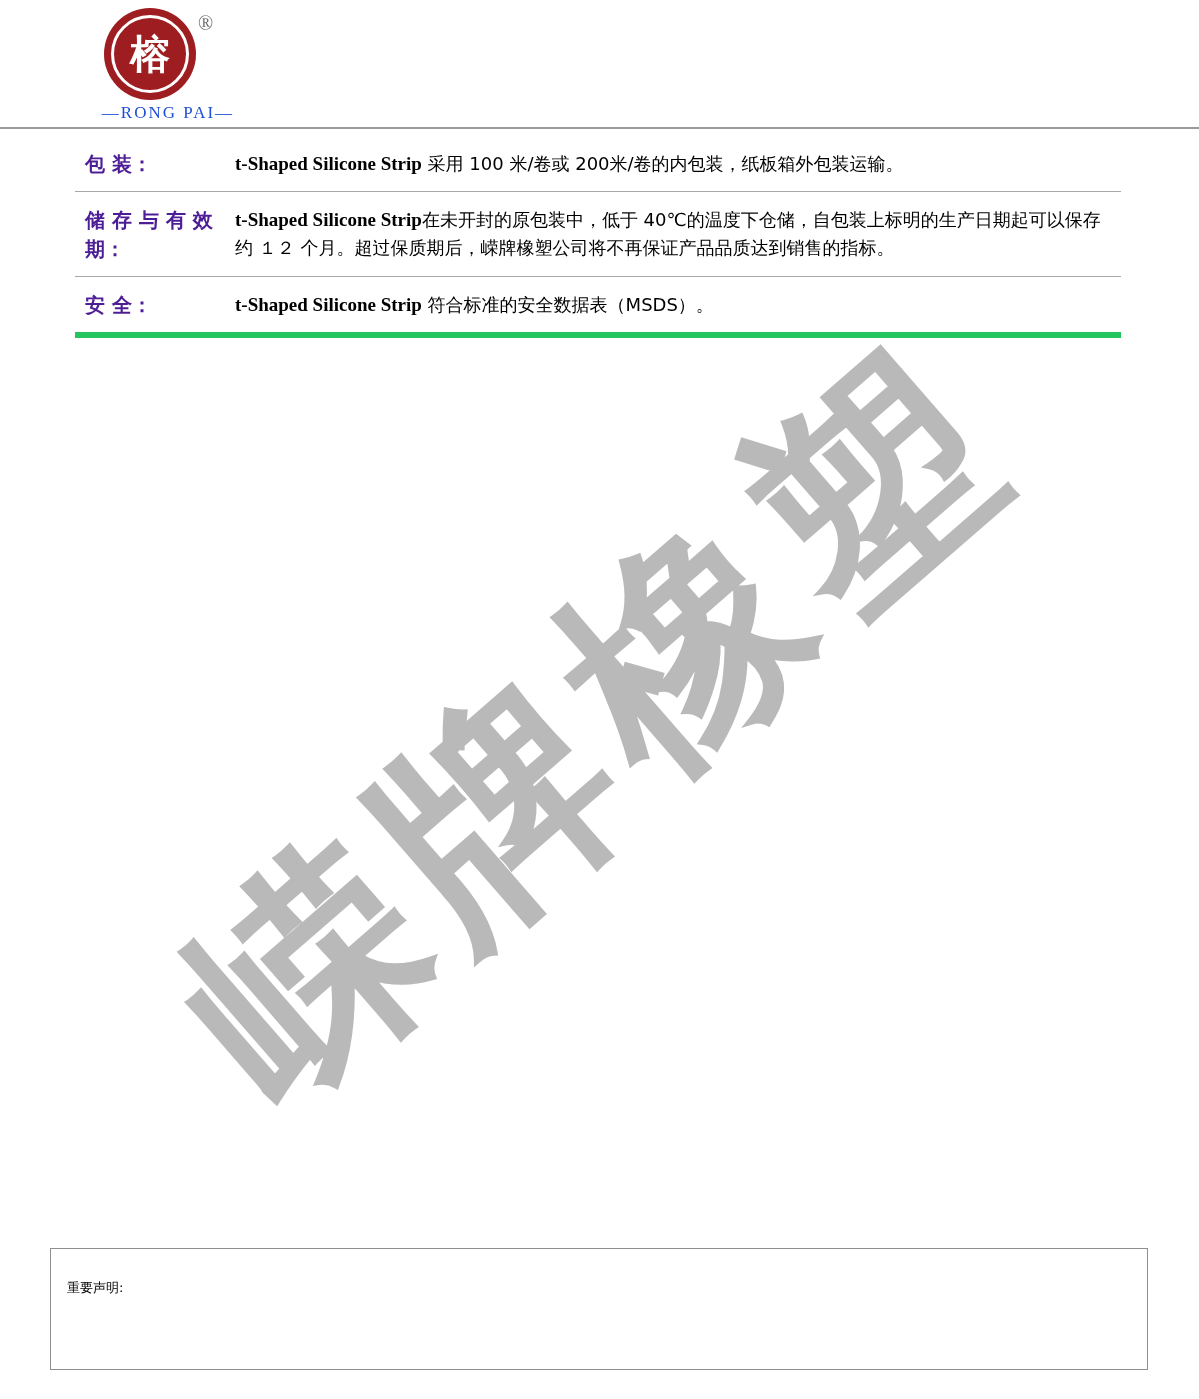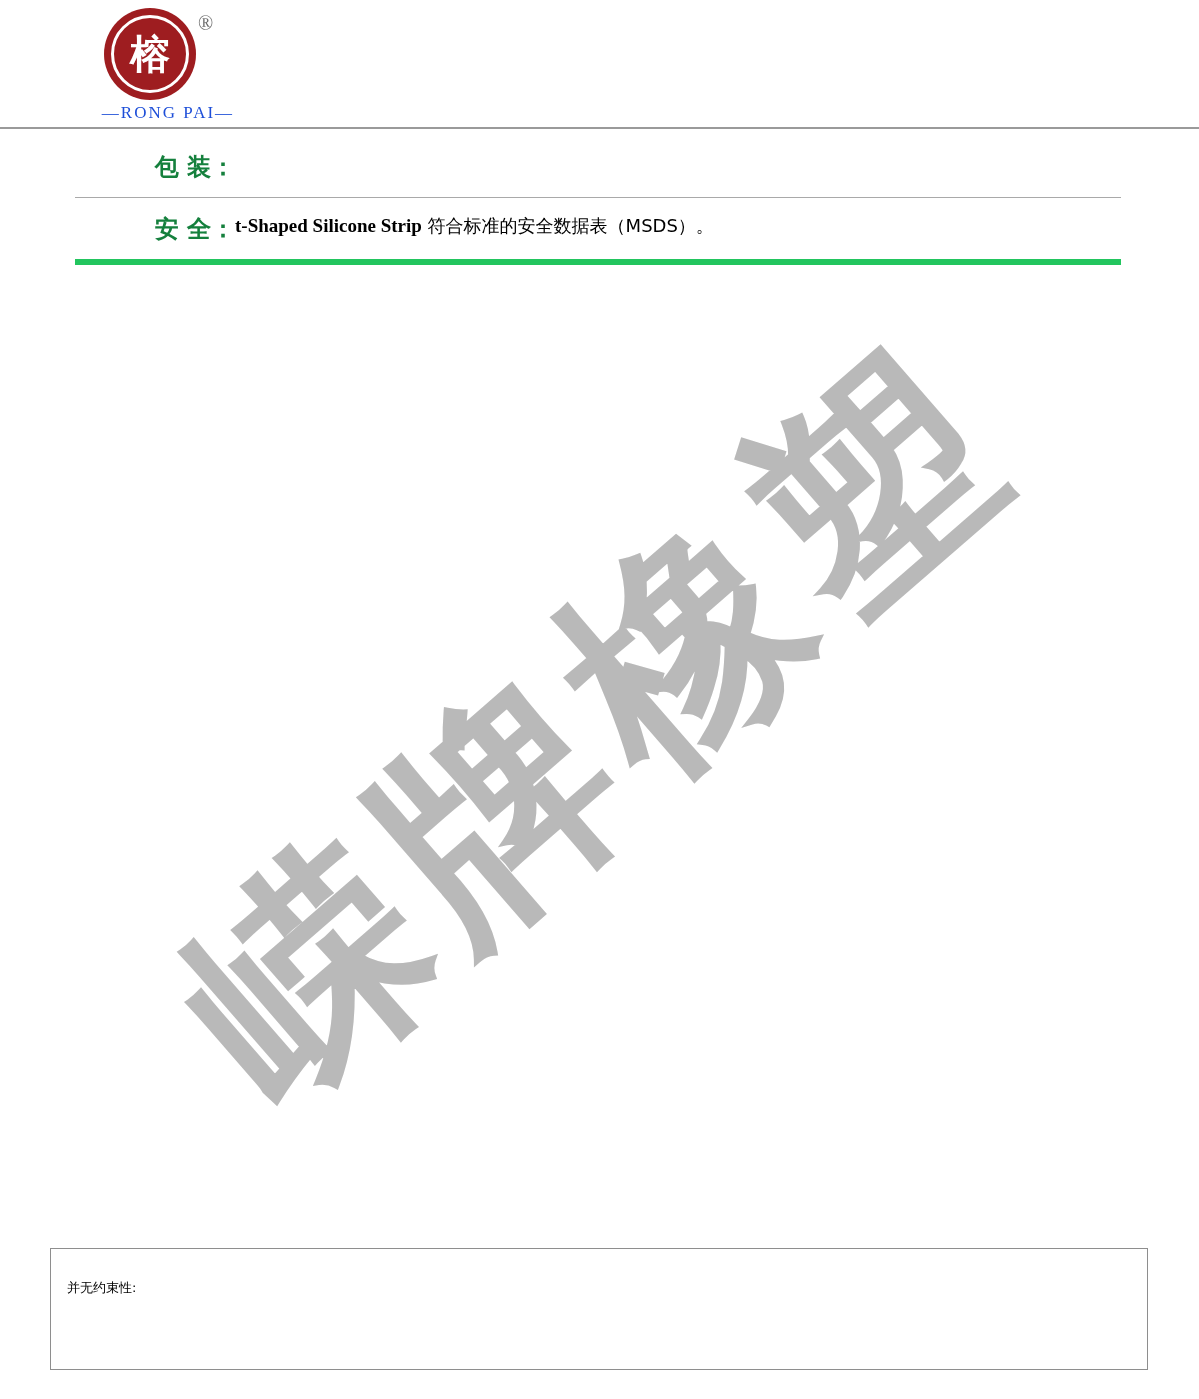--- a/index.html
+++ b/index.html
@@ -102,27 +102,26 @@
     border-bottom: 1px solid #a9a9a9;
     padding: 14px 0 12px 0;
   }
   .spec-row:last-child {
     border-bottom: 6px solid #22c55e;
   }
   .spec-label {
     width: 160px;
     flex: 0 0 160px;
     font-family: "DejaVu Sans", "Liberation Sans", sans-serif;
-    font-size: 24px;
-    font-weight: bold;
-    color: #15803d;
+    font-size: 20px;
+    font-weight: bold;
+    color: #4c1d95;
     padding-left: 10px;
     line-height: 1.45;
     box-sizing: border-box;
-    text-align: right;
   }
   .spec-body {
     flex: 1 1 auto;
     font-size: 19px;
     line-height: 1.5;
     color: #000;
     padding-right: 4px;
   }
   .prod {
     font-family: "Liberation Serif", serif;
@@ -204,33 +203,42 @@
       <div class="logo-reg">®</div>
       <div class="logo-word">—RONG  PAI—</div>
     </div>
     <div class="header-rule"></div>
   </div>
 
   <div class="spec">
 
     <div class="spec-row row-packaging">
       <div class="spec-label">包 装：</div>
-    </div>
-
+      <div class="spec-body">
+        <span class="prod">t-Shaped Silicone Strip</span><span class="cn"> 采用 100 米/卷或 200米/卷的内包装，纸板箱外包装运输。</span>
+      </div>
+    </div>
+
+    <div class="spec-row row-storage">
+      <div class="spec-label">储 存 与 有 效 期：</div>
+      <div class="spec-body">
+        <span class="prod">t-Shaped Silicone Strip</span><span class="cn">在未开封的原包装中，低于 40℃的温度下仓储，自包装上标明的生产日期起可以保存约 １２ 个月。超过保质期后，嵘牌橡塑公司将不再保证产品品质达到销售的指标。</span>
+      </div>
+    </div>
 
     <div class="spec-row row-safety">
       <div class="spec-label">安 全：</div>
       <div class="spec-body">
         <span class="prod">t-Shaped Silicone Strip</span><span class="cn"> 符合标准的安全数据表（MSDS）。</span>
       </div>
     </div>
 
   </div>
 
   <div class="watermark">
     <span>嵘牌橡塑</span>
   </div>
 
   <div class="disclaimer">
-    <div class="disclaimer-title">并无约束性:</div>
+    <div class="disclaimer-title">重要声明:</div>
   </div>
 
 </div>
 
 </body></html>

